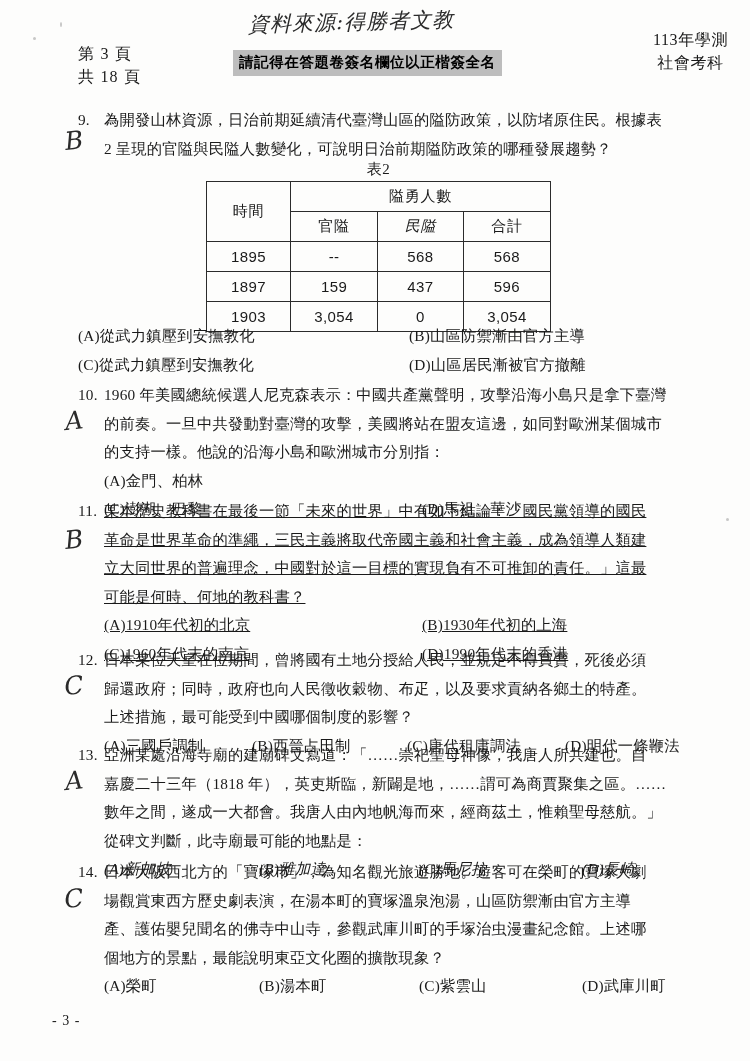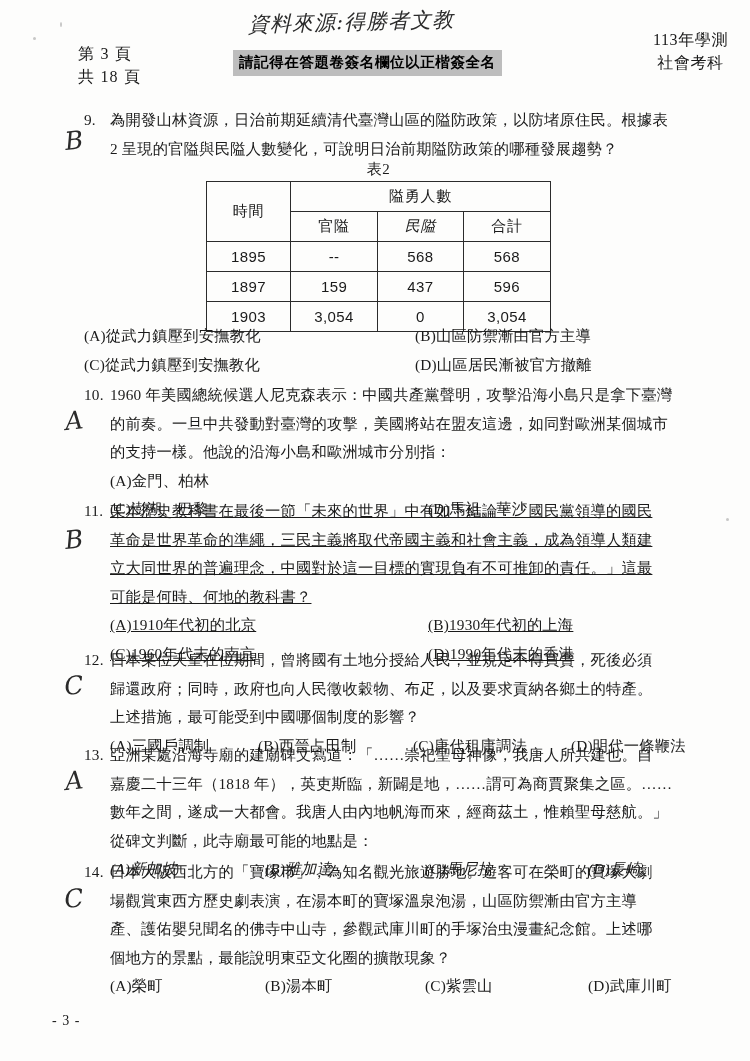--- a/index.html
+++ b/index.html
@@ -85,21 +85,21 @@
     font-size: 14.5px;
     letter-spacing: .6px;
     white-space: nowrap;
     font-weight: 600;
     font-family: "DejaVu Serif", serif;
   }
 
   
   .q {
     position: absolute;
-    left: 84px;
+    left: 78px;
     width: 662px;
   }
   .q-body {
     font-size: 15.3px;
     line-height: 28.6px;
     letter-spacing: .2px;
     text-align: justify;
   }
   .q-line {
     white-space: nowrap;

